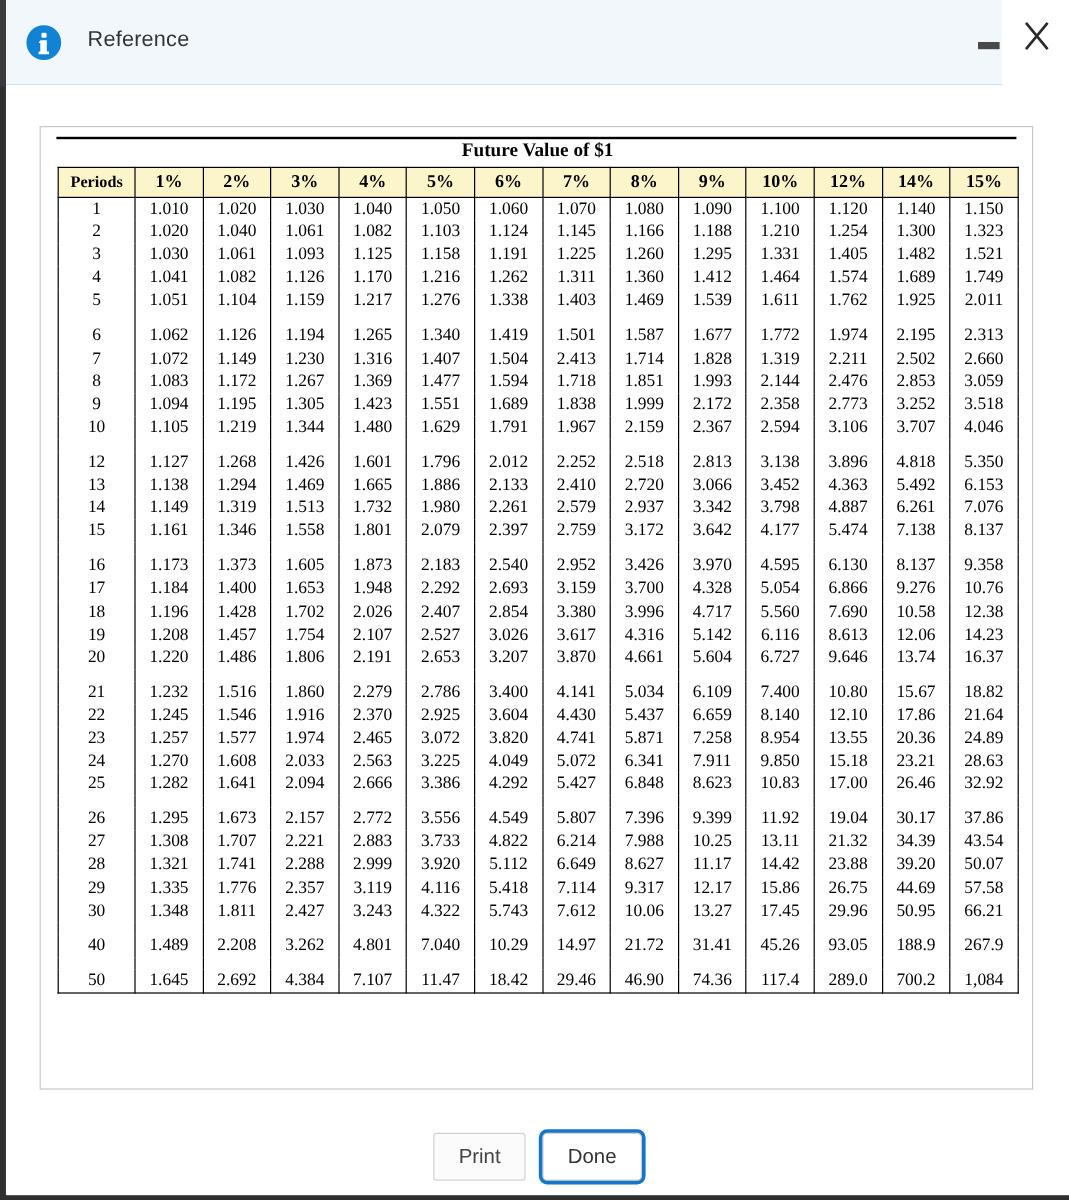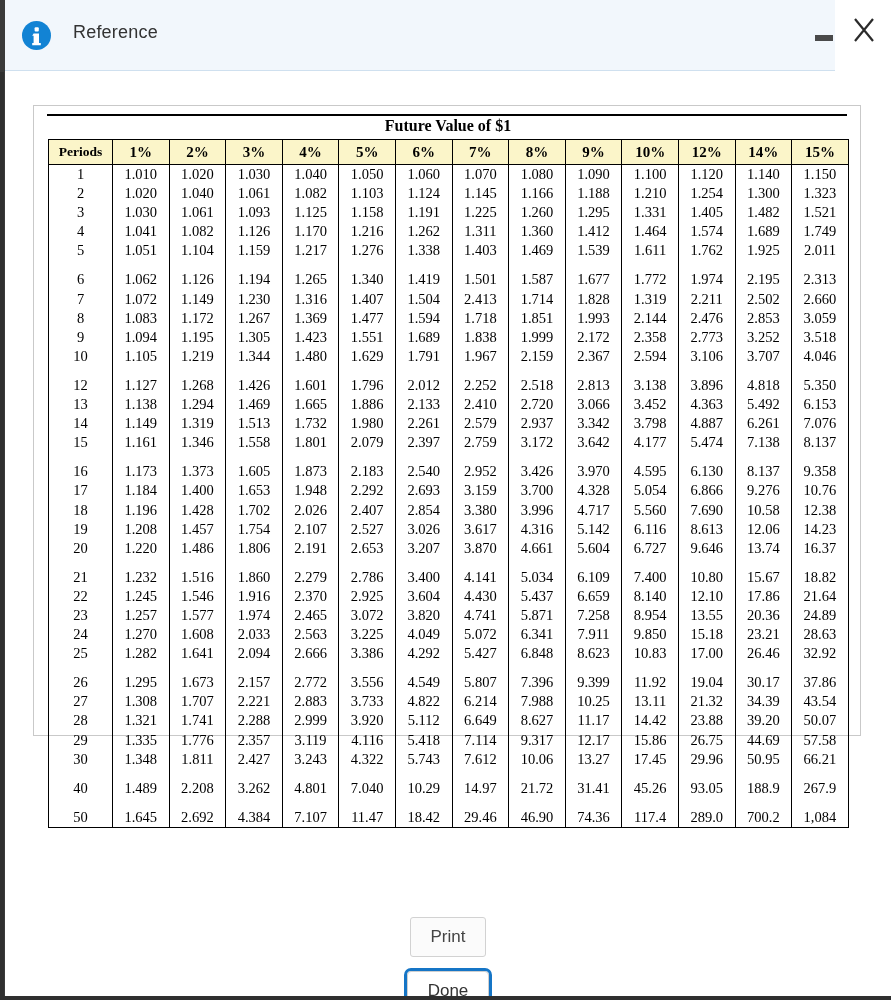--- a/index.html
+++ b/index.html
@@ -81,21 +81,21 @@
     height: 929px;
     background: #ffffff;
   }
 
   
   .card {
     position: absolute;
     left: 28px;  
     top: 34px;   
     width: 828px;
-    height: 631px;
+    height: 803px;
     border: 1px solid #c9c9c9;
     background: #ffffff;
     box-sizing: border-box;
   }
   .card-rule {
     position: absolute;
     left: 13px; top: 8px;
     width: 800px;
     height: 0;
     border-top: 2px solid #000000;
@@ -163,21 +163,20 @@
   .footer {
     position: absolute;
     left: 0;
     top: 858px;  
     width: 886px;
     height: 70px;
     display: flex;
     align-items: center;
     justify-content: center;
     gap: 14px;
-    flex-direction: column;
   }
   .btn {
     font-family: "Liberation Sans", sans-serif;
     font-size: 17px;
     color: #444444;
     background: #fbfbfb;
     border: 1px solid #d2d2d2;
     border-radius: 3px;
     padding: 9px 20px;
     cursor: pointer;

